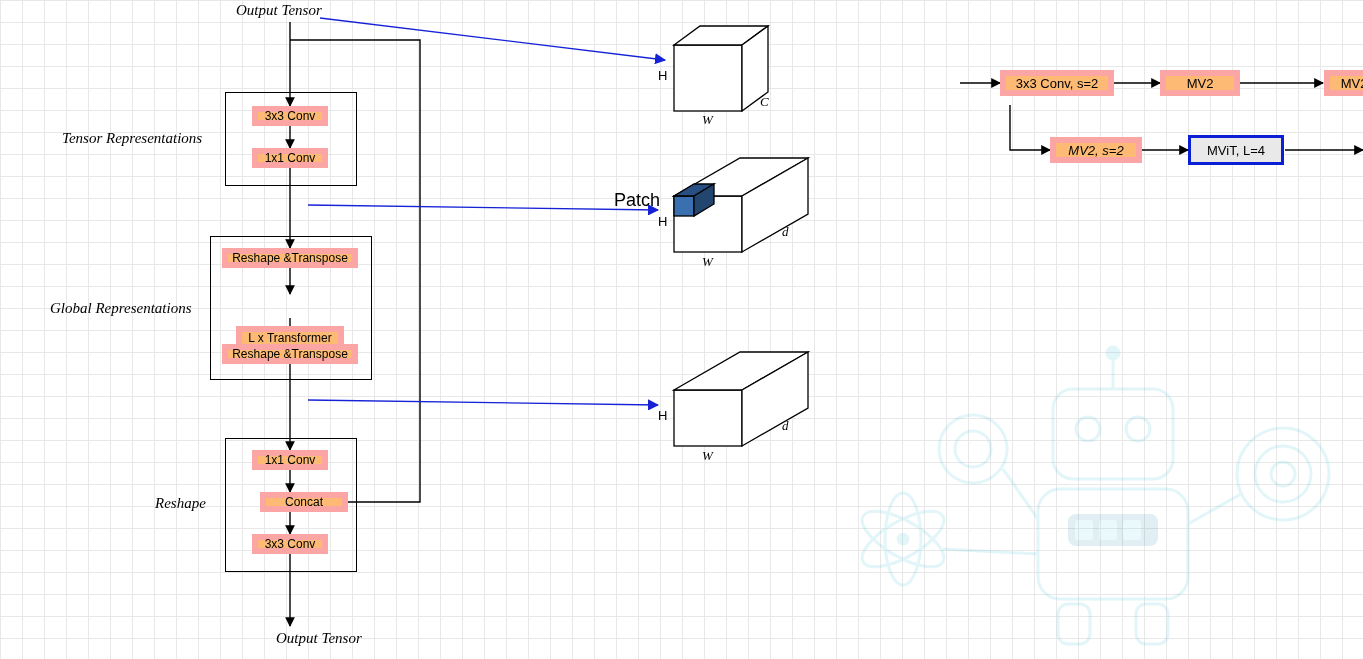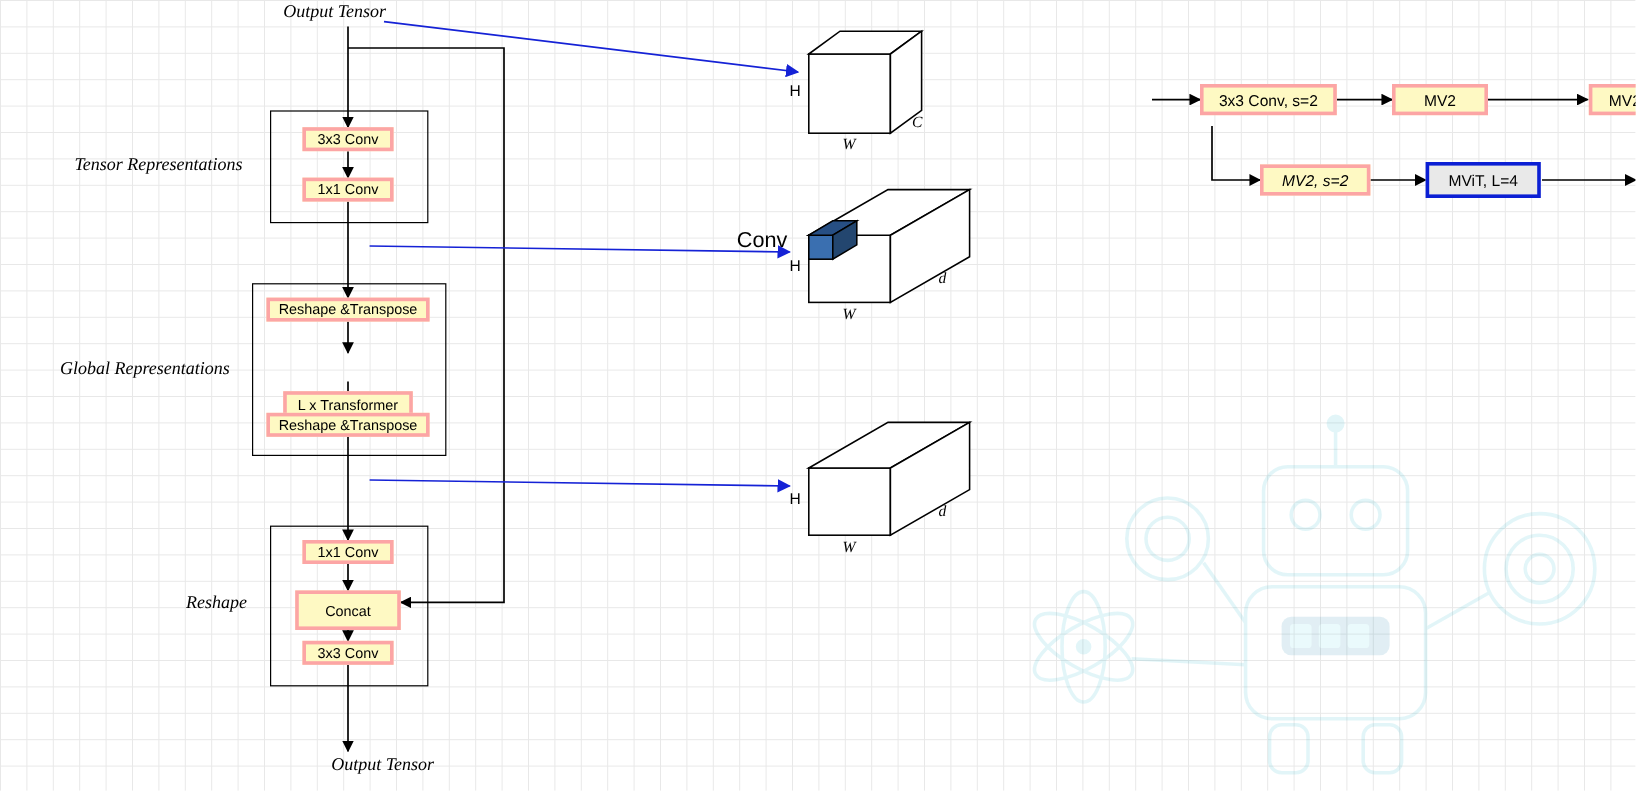--- a/index.html
+++ b/index.html
@@ -22,22 +22,22 @@
   }
   svg.canvas {
     position: absolute;
     left: 0;
     top: 0;
     width: 1363px;
     height: 659px;
   }
   .box {
     position: absolute;
-    border: 3px solid #fca5a5;
-    background: #fef9c3;
+    border: 6px solid #fca5a5;
+    background: #fdba74;
     font-size: 12px;
     display: flex;
     align-items: center;
     justify-content: center;
     text-align: center;
     box-sizing: border-box;
     padding: 0 4px;
   }
   .outer {
     position: absolute;
@@ -194,28 +194,28 @@
 <div class="outer" style="left:225px; top:438px; width:130px; height:132px;"></div>
 
 <div class="box" style="left:252px; top:106px; width:76px; height:20px;">3x3 Conv</div>
 <div class="box" style="left:252px; top:148px; width:76px; height:20px;">1x1 Conv</div>
 
 <div class="box" style="left:222px; top:248px; width:136px; height:20px;">Reshape &amp;Transpose</div>
 <div class="box" style="left:236px; top:294px; width:108px; height:24px;margin-top:32px;">L x Transformer</div>
 <div class="box" style="left:222px; top:344px; width:136px; height:20px;">Reshape &amp;Transpose</div>
 
 <div class="box" style="left:252px; top:450px; width:76px; height:20px;">1x1 Conv</div>
-<div class="box" style="left:246px; top:492px; width:88px; height:33px;">Concat</div>
+<div class="box" style="left:260px; top:492px; width:88px; height:20px;">Concat</div>
 <div class="box" style="left:252px; top:534px; width:76px; height:20px;">3x3 Conv</div>
 
 <div class="dimlabel plain" style="left:658px; top:68px;">H</div>
 <div class="dimlabel" style="left:702px; top:112px;">W</div>
 <div class="dimlabel" style="left:760px; top:94px;">C</div>
 
-<div class="dimlabel plain" style="left:614px; top:190px; font-size:18px;">Conv</div>
+<div class="dimlabel plain" style="left:614px; top:190px; font-size:18px;">Patch</div>
 <div class="dimlabel plain" style="left:658px; top:214px;">H</div>
 <div class="dimlabel" style="left:702px; top:254px;">W</div>
 <div class="dimlabel" style="left:782px; top:224px;">d</div>
 
 <div class="dimlabel plain" style="left:658px; top:408px;">H</div>
 <div class="dimlabel" style="left:702px; top:448px;">W</div>
 <div class="dimlabel" style="left:782px; top:418px;">d</div>
 
 <div class="box pipe" style="left:1000px; top:70px; width:114px;">3x3 Conv, s=2</div>
 <div class="box pipe" style="left:1160px; top:70px; width:80px;">MV2</div>

